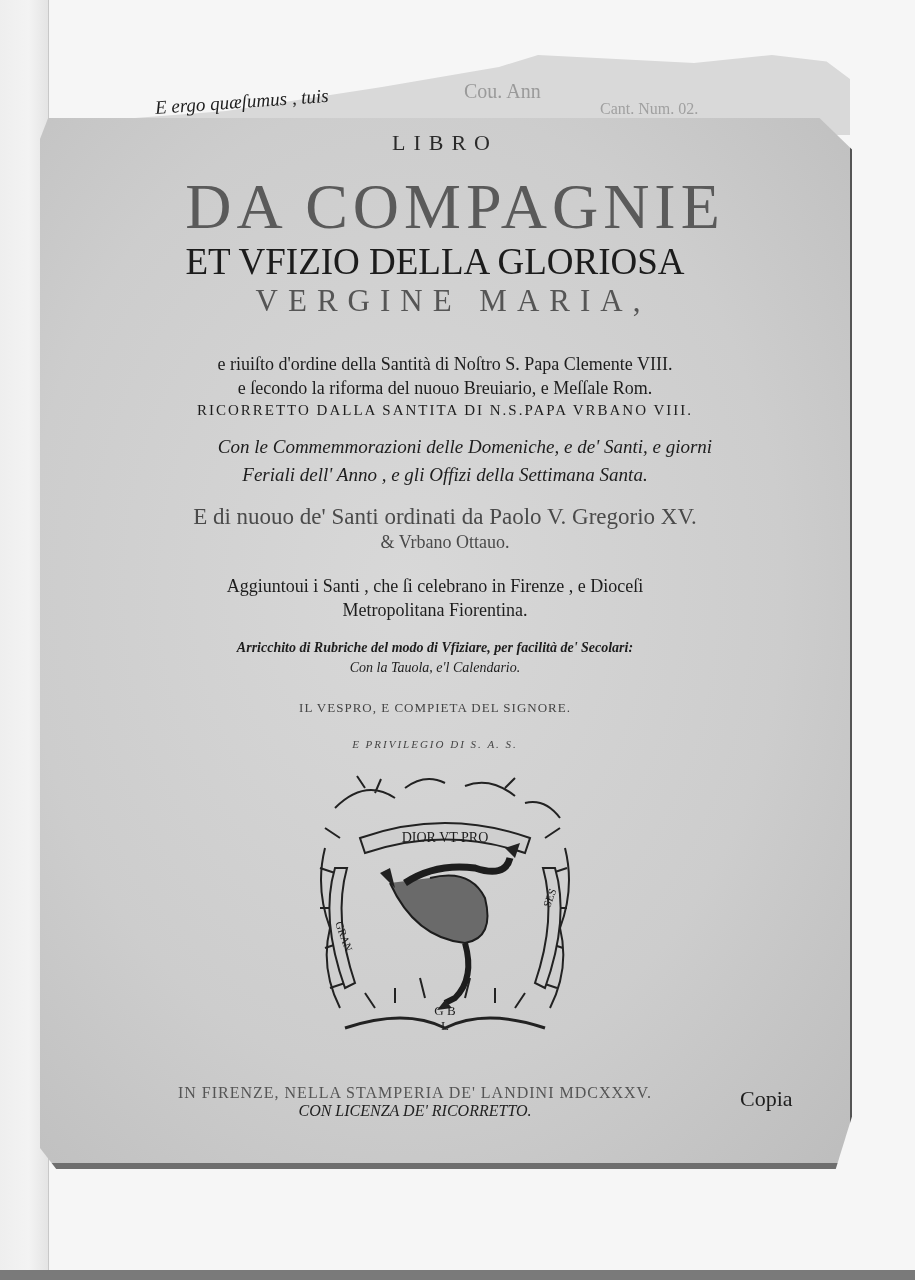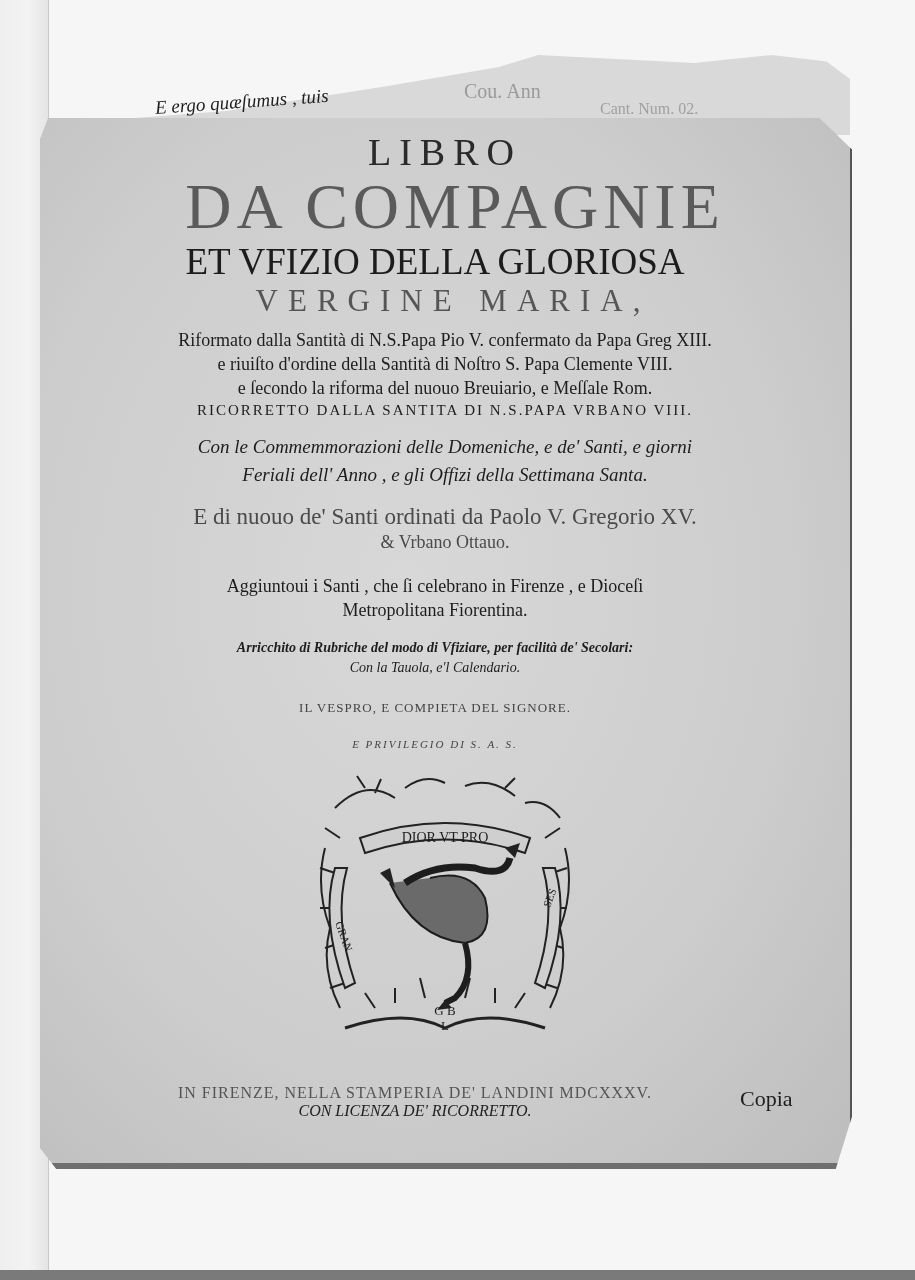--- a/index.html
+++ b/index.html
@@ -38,31 +38,31 @@
     }
     
     .page {
       position:absolute; left:40px; top:118px; width:810px; height:1045px;
       background:radial-gradient(ellipse at 45% 45%,#d8d8d8 0%,#cdcdcd 60%,#bdbdbd 100%);
       border-bottom:6px solid #6e6e6e;
       border-right:2px solid #555;
       clip-path:polygon(1% 0%,96% 0%,100% 3%,100% 95%,98% 100%,2% 100%,0% 98%,0% 2%);
     }
     .line { position:absolute; left:0; width:100%; text-align:center; color:#1d1d1d; white-space:nowrap; }
-    .libro { top:12px; font-size:38px; letter-spacing:8px; font-family:"Liberation Serif", serif; color:#2a2a2a; }
+    .libro { top:12px; font-size:22px; letter-spacing:8px; font-family:"Liberation Serif", serif; color:#2a2a2a; }
     .compagnie { top:52px; font-size:64px; letter-spacing:5px; font-family:"Liberation Serif", serif; color:#5a5a5a; left:10px; }
     .ufizio { top:122px; font-size:37px; font-family:"Liberation Serif", serif; color:#1c1c1c; letter-spacing:0px; left:-10px; }
     .vergine { top:165px; font-size:31px; letter-spacing:10px; font-family:"Liberation Serif", serif; color:#555;padding-left:8px; }
     .s1 { font-family:"Liberation Serif", serif; font-size:18px; color:#1d1d1d; }
     .r1 { top:212px; }
     .r2 { top:236px; }
     .r3 { top:260px; }
     .r4 { top:284px; font-size:15px; letter-spacing:2px; }
     .it { font-family:"Liberation Serif", serif; font-style:italic; font-size:19px; color:#1d1d1d; }
-    .c1 { top:318px; }
+    .c1 { top:318px;margin-left:20px; }
     .c2 { top:346px; }
     .n1 { top:386px; font-family:"Liberation Serif", serif; font-size:23px; color:#4a4a4a; }
     .n2 { top:414px; font-family:"Liberation Serif", serif; font-size:18px; color:#4a4a4a; }
     .a1 { top:458px; font-family:"Liberation Serif", serif; font-size:18px; color:#1d1d1d; left:-10px; }
     .a2 { top:482px; font-family:"Liberation Serif", serif; font-size:18px; color:#1d1d1d; left:-10px; }
     .rb1 { top:522px; font-family:"Liberation Serif", serif; font-style:italic; font-weight:bold; font-size:14px; color:#1d1d1d; left:-10px; }
     .rb2 { top:542px; font-family:"Liberation Serif", serif; font-style:italic; font-size:14px; color:#1d1d1d; left:-10px; }
     .v1 { top:582px; font-family:"Liberation Serif", serif; font-size:13px; color:#444; letter-spacing:1px; left:-10px; }
     .v2 { top:600px; font-family:"Liberation Serif", serif; font-size:15px; color:#555; left:-10px; }
     .v3 { top:620px; font-family:"Liberation Serif", serif; font-style:italic; font-size:11px; color:#444; letter-spacing:2px; left:-10px; }
@@ -82,21 +82,20 @@
 <div class="strip-text">E ergo quæſumus , tuis</div>
 <div class="strip-faded">Cou. Ann</div>
 <div class="strip-faded2">Cant. Num. 02.</div>
 
 <div class="page">
   <div class="line libro">LIBRO</div>
   <div class="line compagnie">DA COMPAGNIE</div>
   <div class="line ufizio">ET VFIZIO DELLA GLORIOSA</div>
   <div class="line vergine">VERGINE MARIA,</div>
 
-  <div class="line s1 r1">Riformato dalla Santità di N.S.Papa Pio V. confermato da Papa Greg XIII.</div>
   <div class="line s1 r2">e riuiſto d'ordine della Santità di Noſtro S. Papa Clemente VIII.</div>
   <div class="line s1 r3">e ſecondo la riforma del nuouo Breuiario, e Meſſale Rom.</div>
   <div class="line s1 r4">RICORRETTO DALLA SANTITA DI N.S.PAPA VRBANO VIII.</div>
 
   <div class="line it c1">Con le Commemmorazioni delle Domeniche, e de' Santi, e giorni</div>
   <div class="line it c2">Feriali dell' Anno , e gli Offizi della Settimana Santa.</div>
 
   <div class="line n1">E di nuouo de' Santi ordinati da Paolo V. Gregorio XV.</div>
   <div class="line n2">&amp; Vrbano Ottauo.</div>
 

